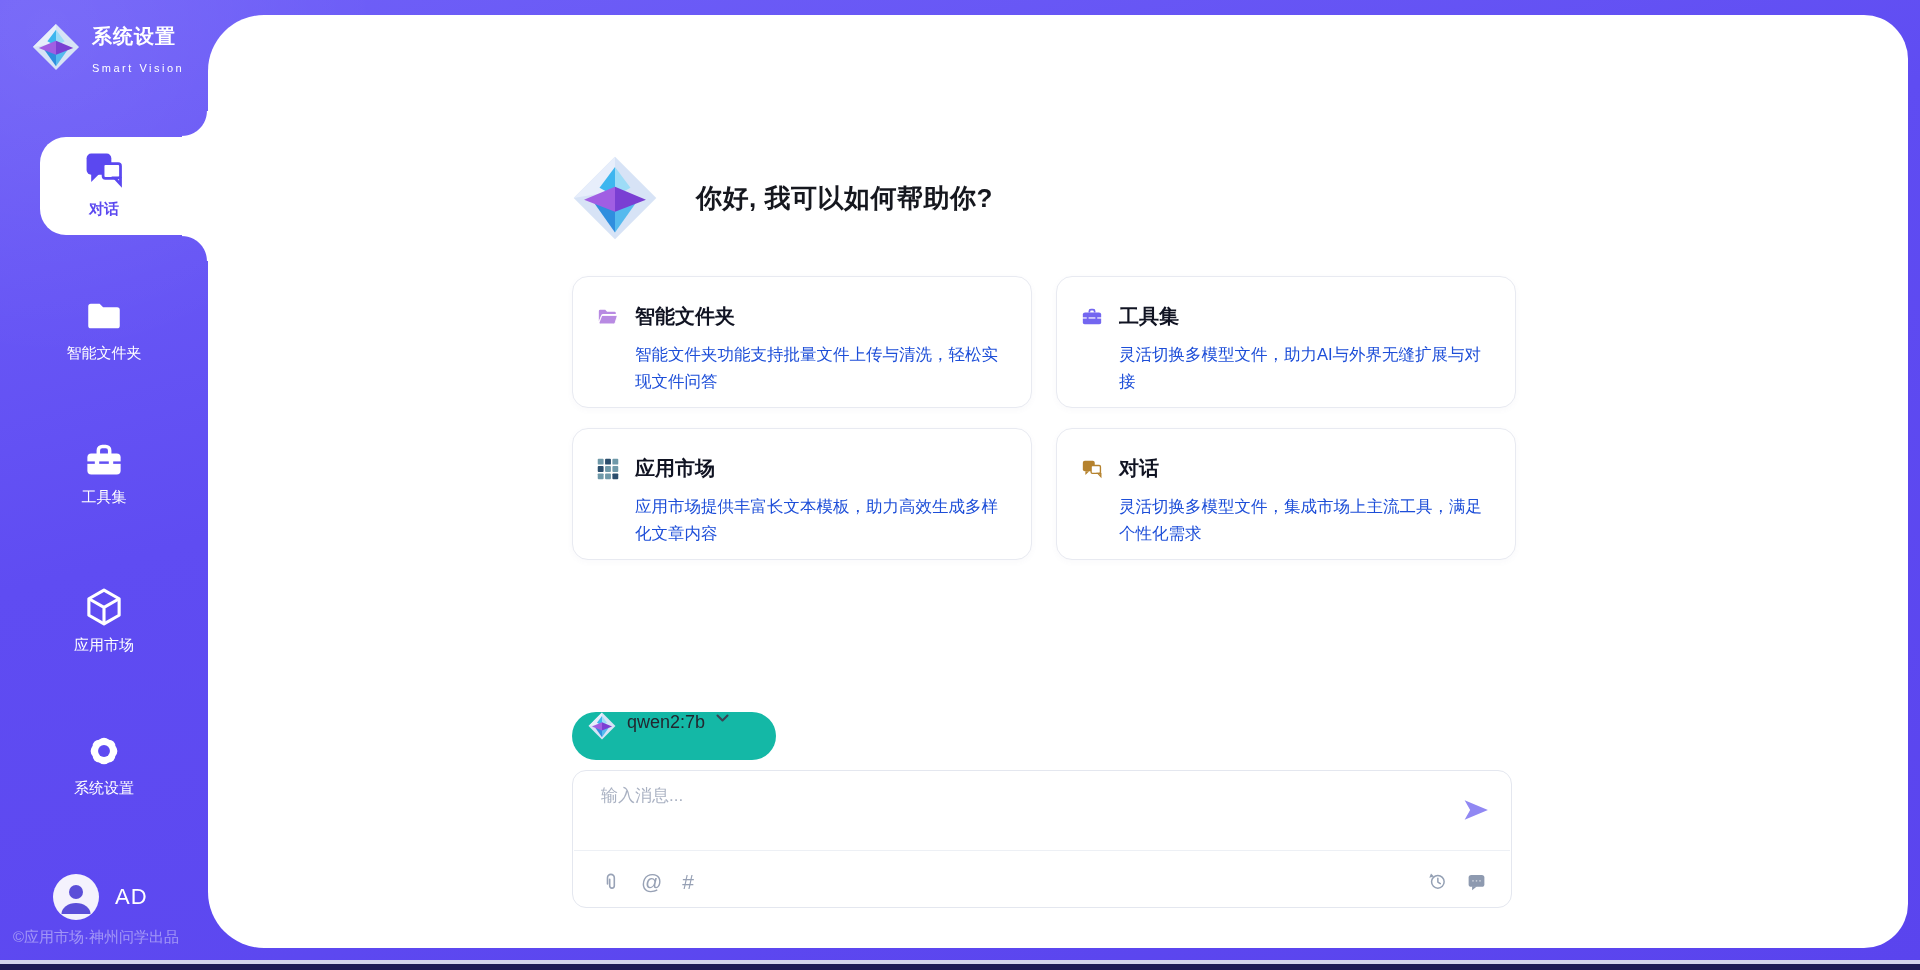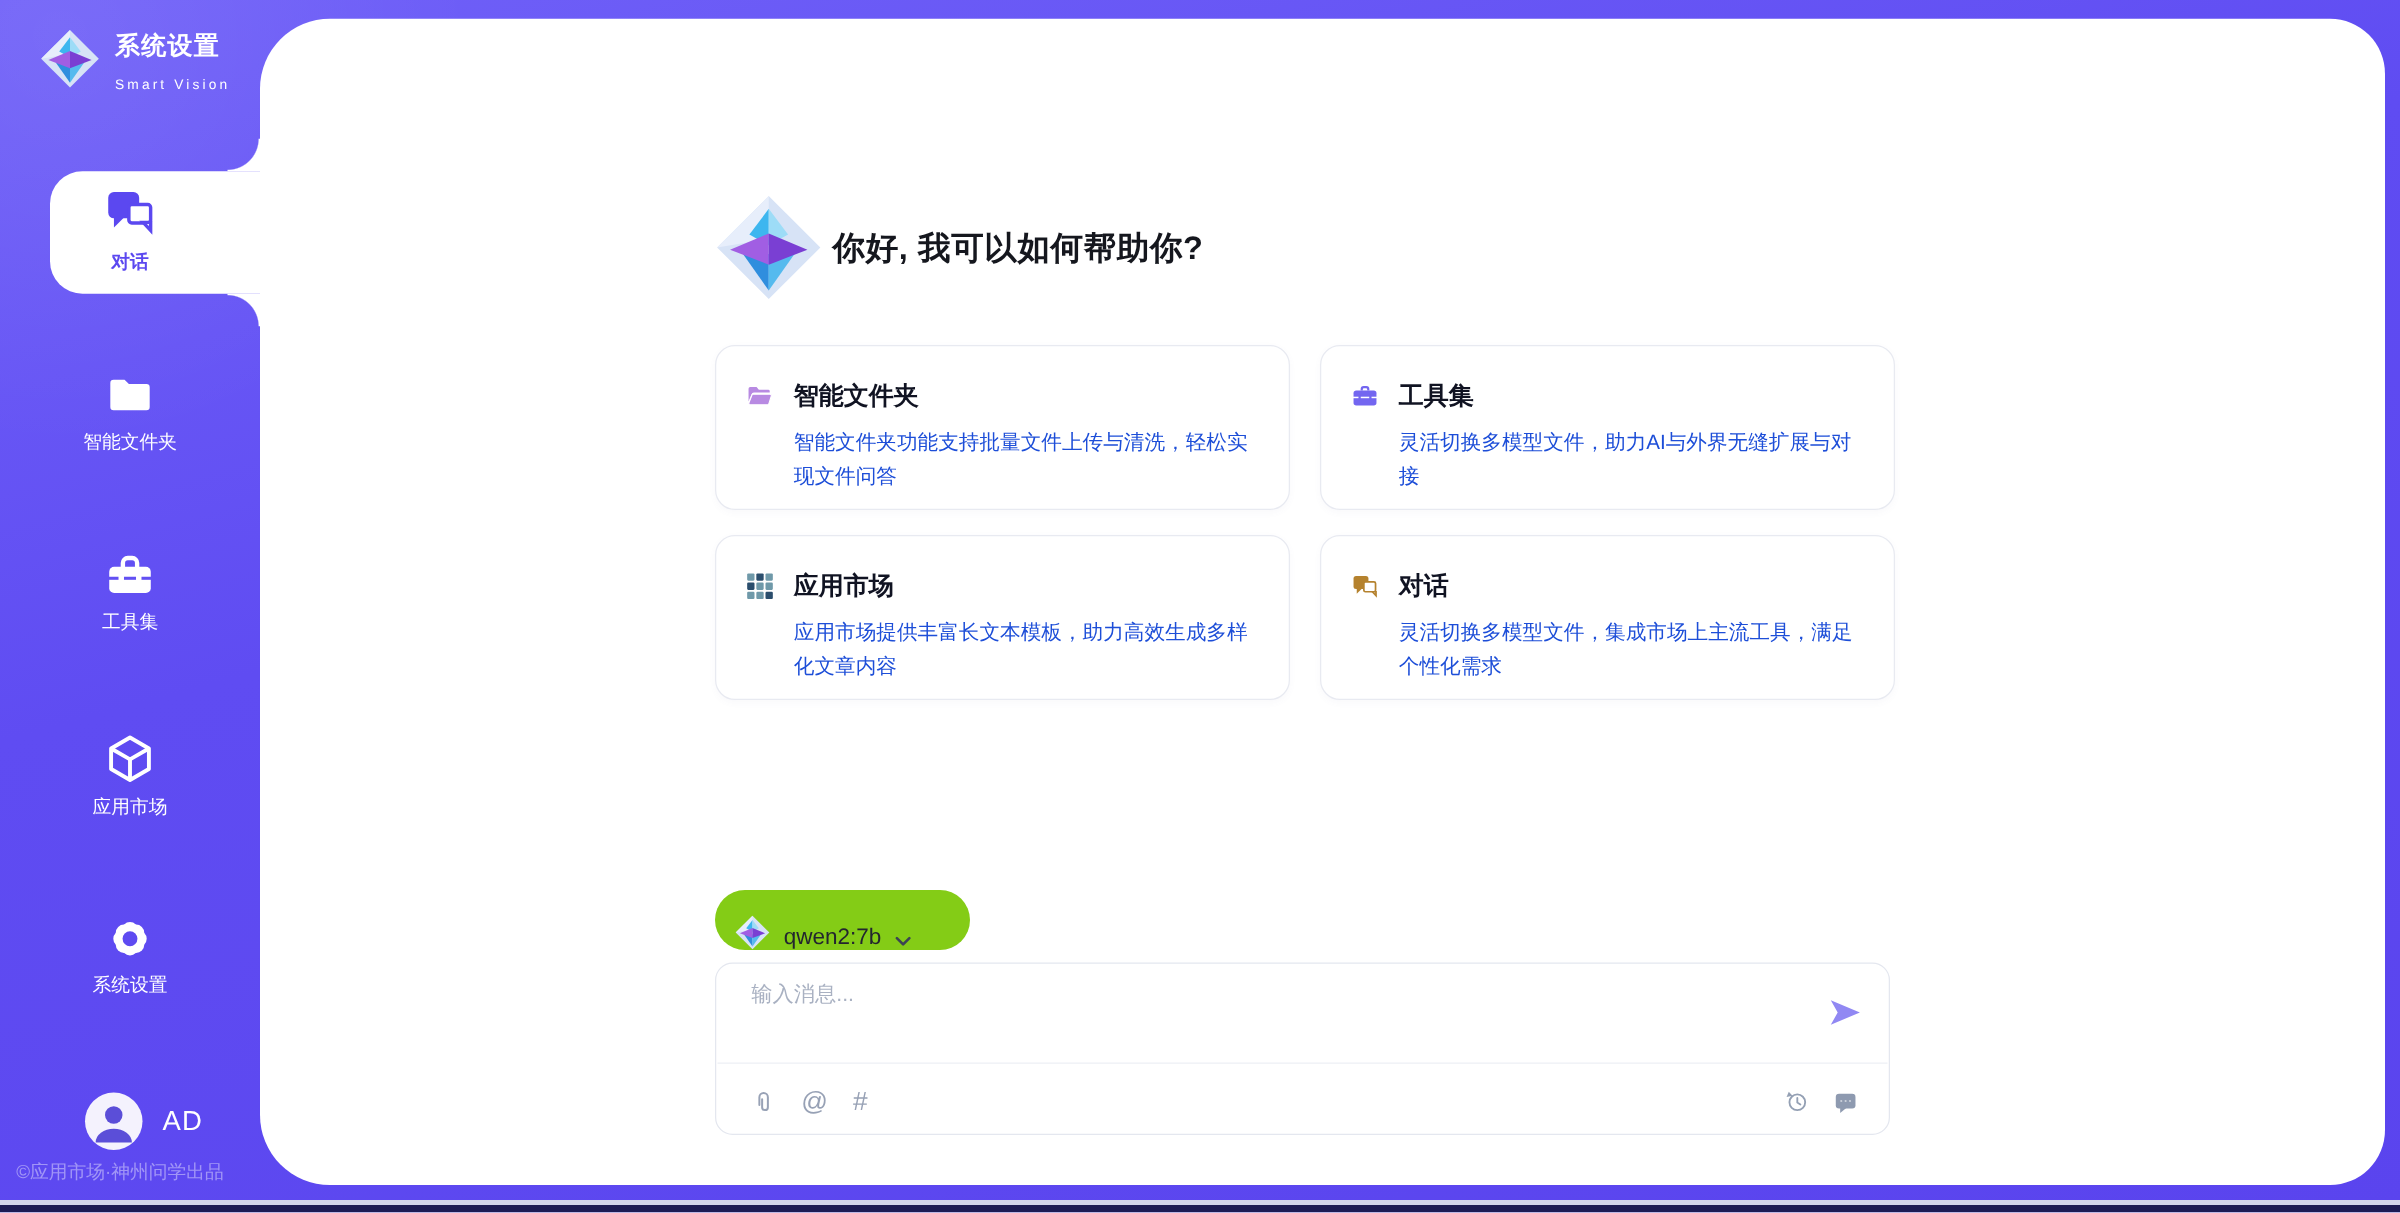--- a/index.html
+++ b/index.html
@@ -31,41 +31,41 @@
   .nav-item { position:absolute; left:0; width:208px; display:flex; flex-direction:column;
     align-items:center; gap:7px; cursor:pointer; }
   .nav-label { color:#fff; font-size:15px; }
   .nav-item.active .nav-label { color:#5b48f0; font-weight:700; }
   .nav-chat   { top:149px; }
   .nav-folder { top:295px; }
   .nav-tool   { top:439px; }
   .nav-cube   { top:585px; }
   .nav-gear   { top:730px;text-align:right; }
 
-  .user-row { position:absolute; left:68px; top:874px; display:flex; align-items:center; gap:16px; }
+  .user-row { position:absolute; left:53px; top:874px; display:flex; align-items:center; gap:16px; }
   .avatar { width:46px; height:46px; border-radius:50%; background:#f4f2fd; overflow:hidden; }
   .user-initials { color:#fff; font-size:22px; letter-spacing:1px; }
   .copyright { position:absolute; left:13px; top:928px; width:200px; color:rgba(255,255,255,.42); font-size:15px; }
 
   
-  .hero { position:absolute; left:364px; top:140px; display:flex; align-items:center; gap:8px; }
+  .hero { position:absolute; left:364px; top:140px; display:flex; align-items:center; gap:38px; }
   .hero-title { font-size:26px; font-weight:700; color:#15171e; letter-spacing:.5px; }
 
   
   .cards { position:absolute; left:364px; top:261px; width:944px;
     display:grid; grid-template-columns:460px 460px; grid-auto-rows:132px; column-gap:24px; row-gap:20px; }
   .card { background:#fff; border:1px solid #e8eaf1; border-radius:16px; padding:26px 24px 0 24px;
     box-shadow:0 2px 6px rgba(90,100,150,.04); cursor:pointer; }
   .card-head { display:flex; align-items:center; gap:16px; }
   .card-title { font-size:20px; font-weight:700; color:#101322; }
   .card-desc { margin:11px 0 0 38px; width:378px; font-size:16.5px; line-height:27px; color:#1d4ed8; }
 
   
   .model-pill { position:absolute; left:364px; top:697px; height:48px; min-width:204px;
-    background:#84cc16; border-radius:24px; display:flex; align-items:flex-end; gap:11px;
+    background:#14b8a6; border-radius:24px; display:flex; align-items:flex-start; gap:11px;
     padding:0 20px 0 16px; cursor:pointer; }
   .model-name { font-size:18px; color:#23262f; }
 
   
   .composer { position:absolute; left:364px; top:755px; width:940px; height:138px;
     background:#fff; border:1.5px solid #e4e7ef; border-radius:14px;padding-left:20px; }
   .composer textarea { position:absolute; left:28px; top:13px; width:800px; height:58px;
     border:none; outline:none; resize:none; font-family:inherit; font-size:17px; color:#333; background:transparent; }
   .composer textarea::placeholder { color:#a9b1c2; }
   .composer-divider { position:absolute; left:1px; right:1px; top:79px; border-top:1px solid #edf0f5; }

